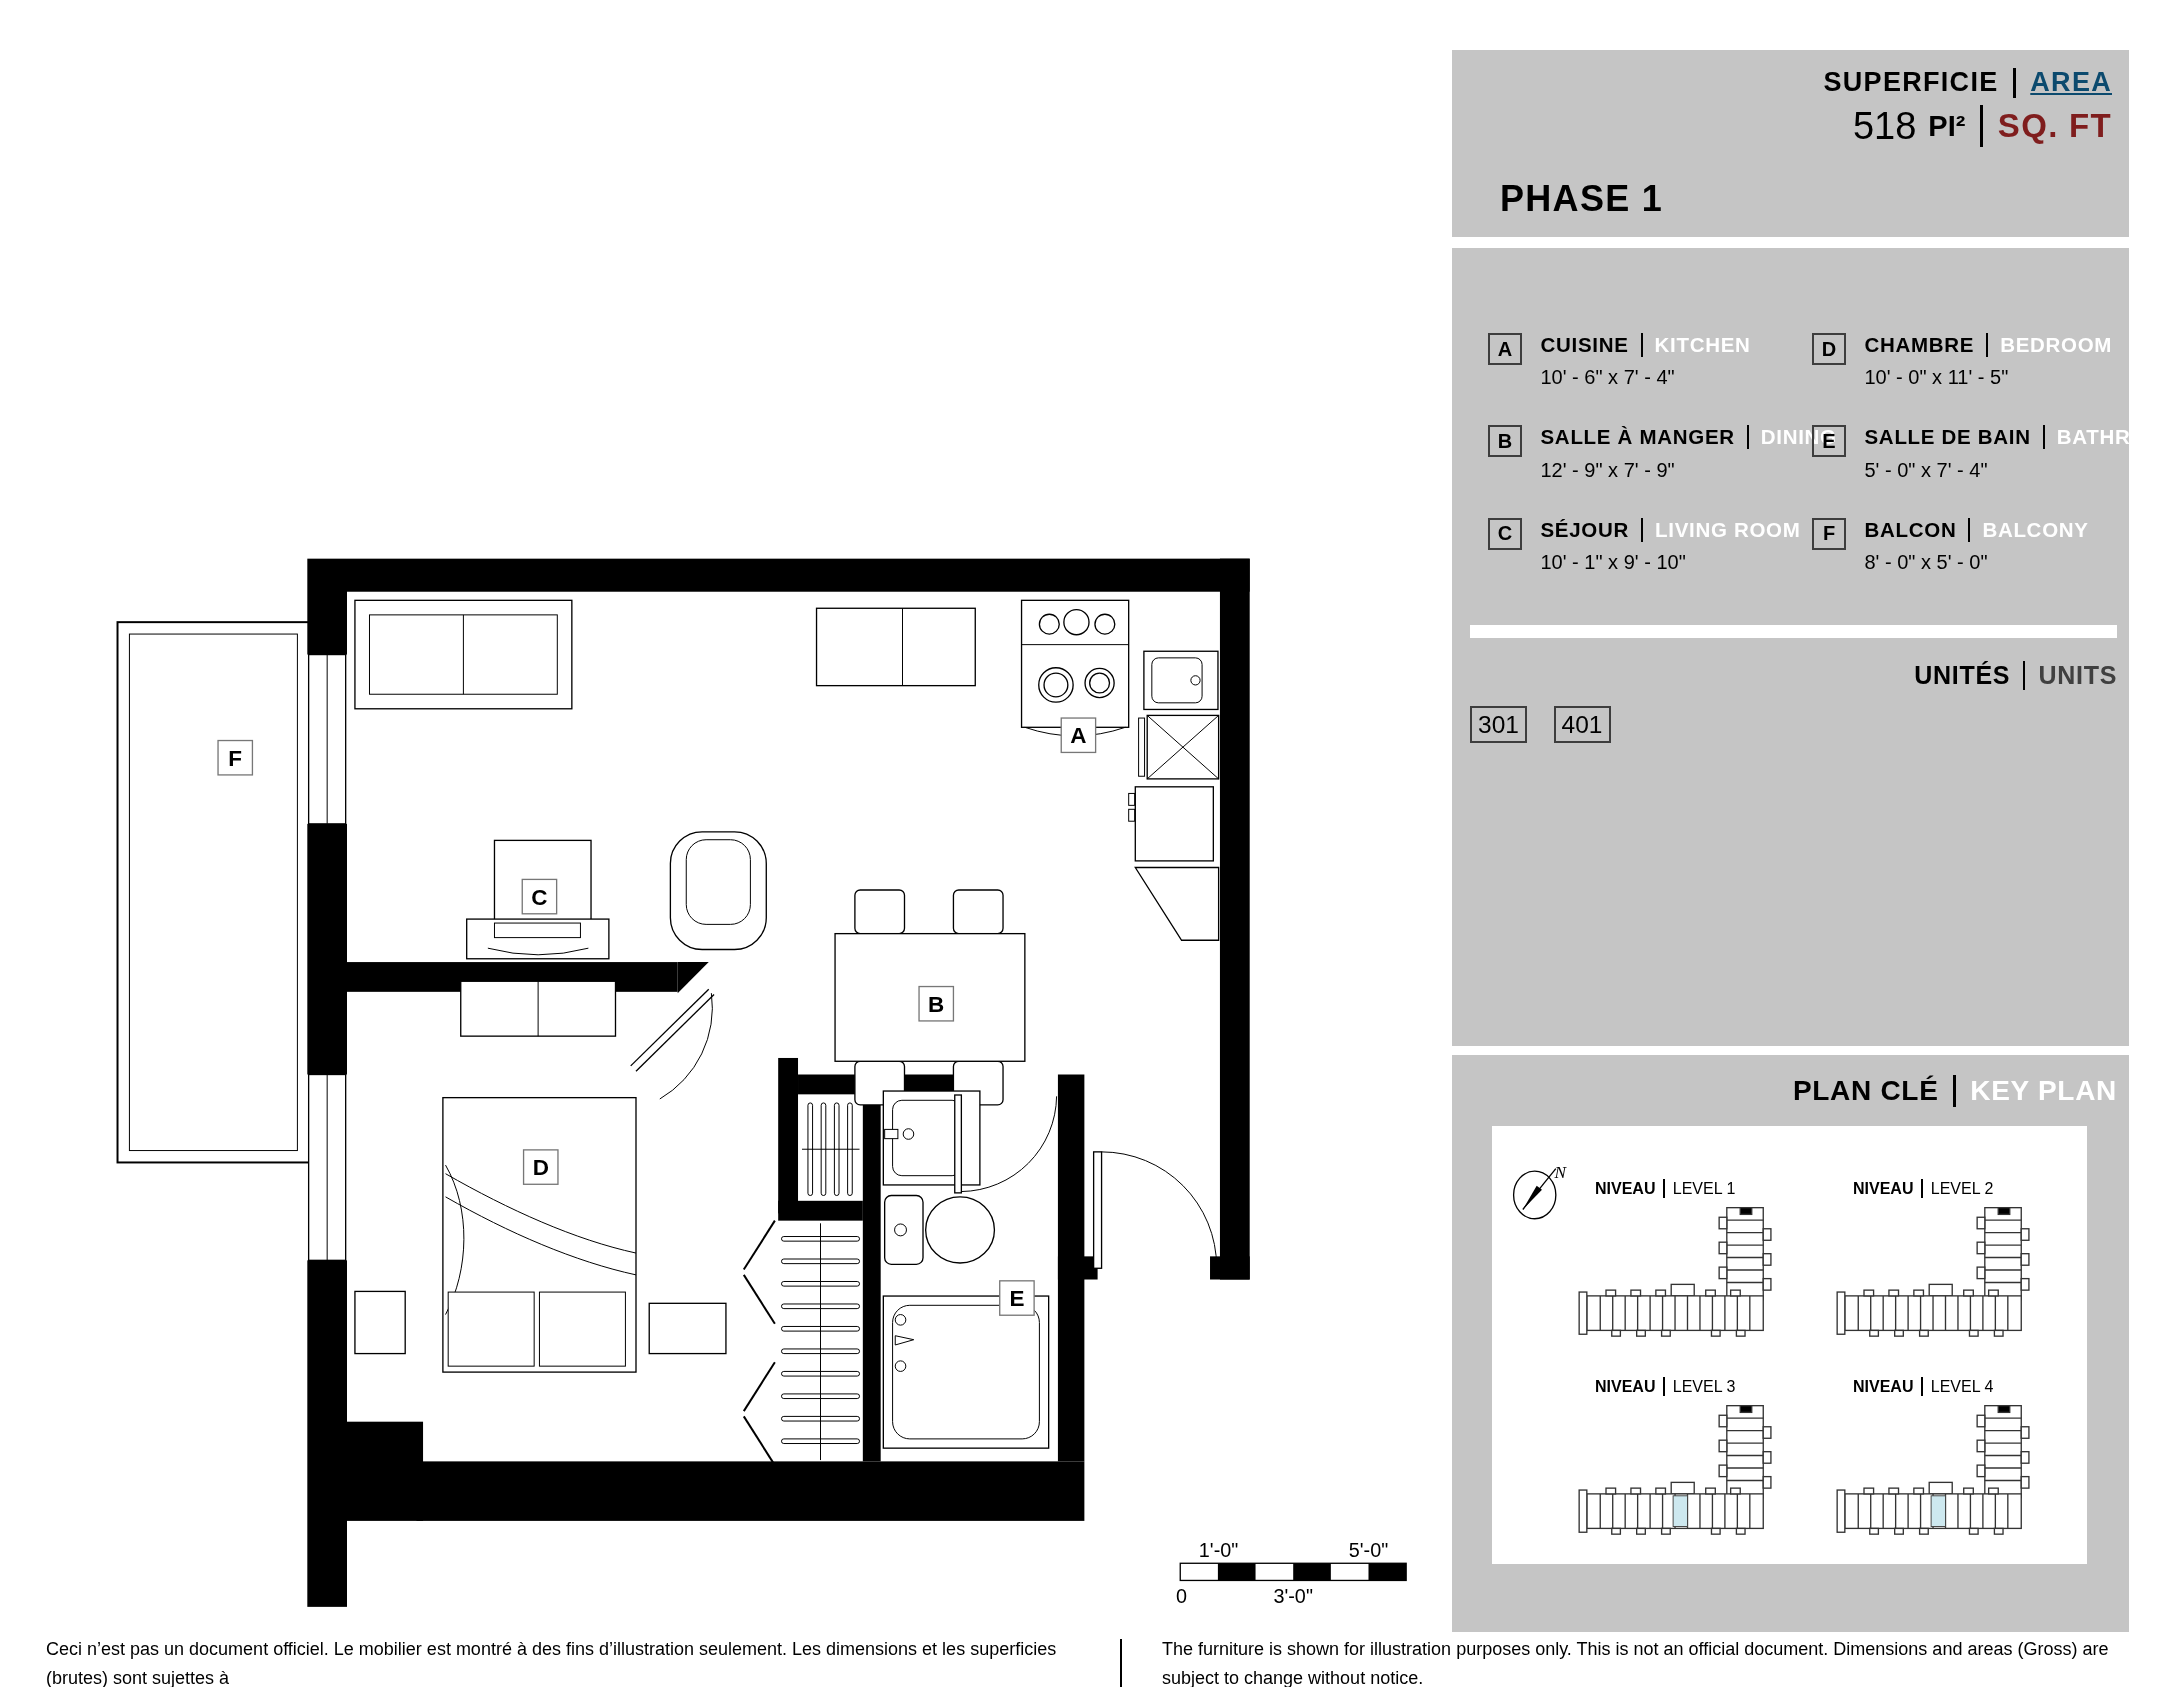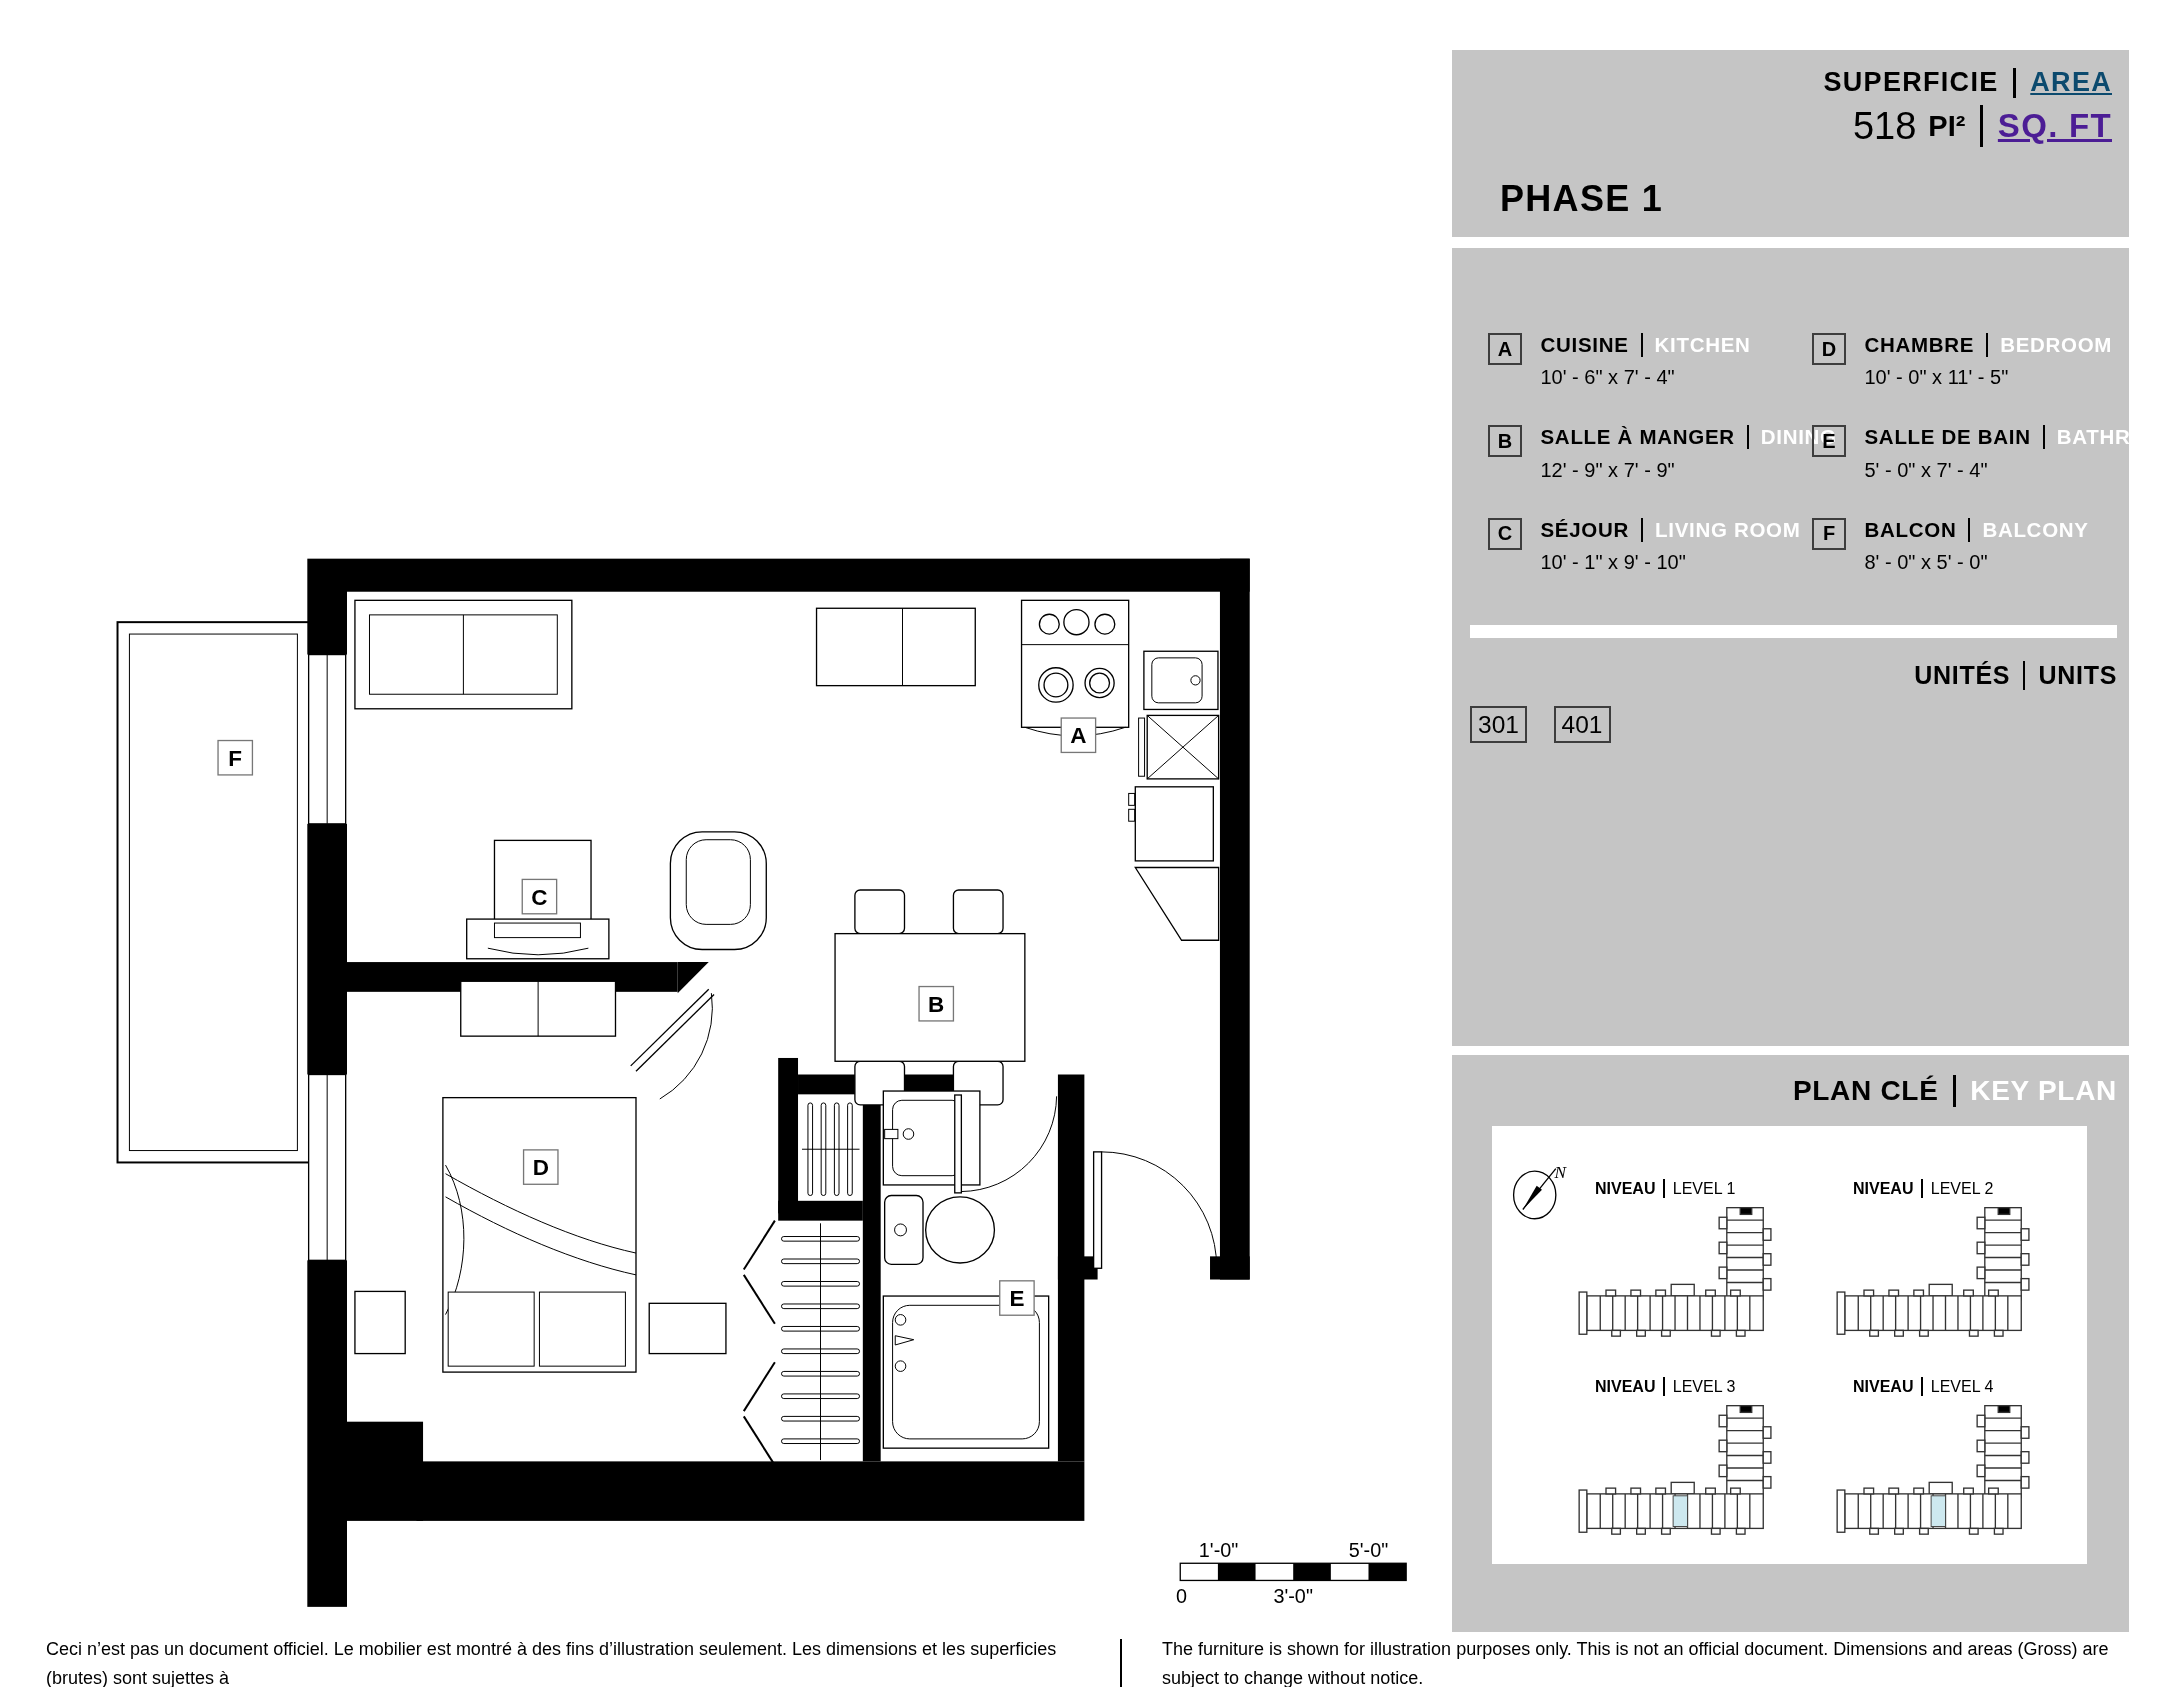--- a/index.html
+++ b/index.html
@@ -19,39 +19,39 @@
   .hd .phase{position:absolute;left:48px;bottom:17px;font-size:36px;font-weight:bold;letter-spacing:1.3px;}
   .hd .right{position:absolute;right:17px;top:9.3px;display:flex;flex-direction:column;align-items:flex-end;}
   .hd .typeline{font-size:69px;font-weight:bold;letter-spacing:2.6px;line-height:1.0;}
   .hd .typeline .gap{display:inline-block;width:36px;}
   .supline{display:flex;align-items:center;margin-top:8px;font-size:27px;font-weight:bold;letter-spacing:1.3px;}
   .supline .bar{width:2.6px;height:30px;background:#000;margin:0 14.6px;}
   .areal{display:flex;align-items:center;margin-top:6.6px;}
   .areal .num{font-size:38px;font-weight:normal;}
   .areal .un{font-size:29px;font-weight:bold;margin-left:12px;}
   .areal .bar{width:3.3px;height:42px;background:#000;margin:0 14.6px;}
-  .areal .en{font-size:33px;font-weight:bold;color:#4c1d95;letter-spacing:1.3px;text-decoration:underline;}
+  .areal .en{font-size:33px;font-weight:bold;color:#7f1d1d;letter-spacing:1.3px;}
   .white-t{color:#0c4a6e;text-decoration:underline;}
   
   .lg{top:248px;height:798px;}
   .lg .col{position:absolute;top:85px;}
   .lg .c1{left:36px;width:291px;}
   .lg .c2{left:360px;width:311px;}
   .litem{display:flex;margin-bottom:36px;}
   .lbox{width:30px;height:28px;border:2px solid #3d3d3d;display:flex;align-items:center;justify-content:center;
         font-size:20px;font-weight:bold;flex:0 0 auto;}
   .ltxt{margin-left:18.5px;}
   .lrow{display:flex;align-items:center;font-size:20.5px;font-weight:bold;letter-spacing:0.7px;white-space:nowrap;}
   .lrow .bar{width:2px;height:24px;background:#000;margin:0 12px;}
   .lrow .en{color:#fff;}
   .ldim{font-size:20px;margin-top:9.3px;font-weight:normal;}
   .lg .wbar{position:absolute;left:18px;top:377px;width:647px;height:13.2px;background:#fff;}
   .unitt{position:absolute;right:12px;top:413px;display:flex;align-items:center;font-size:25px;font-weight:bold;letter-spacing:0.7px;}
   .unitt .bar{width:2px;height:29px;background:#000;margin:0 13.2px;}
-  .unitt .en{color:#000000;}
+  .unitt .en{color:#404040;}
   .chips{position:absolute;left:18px;top:458px;display:flex;gap:26.5px;}
   .chip{width:53px;height:33px;border:2px solid #3d3d3d;display:flex;align-items:center;justify-content:center;
         font-size:24.5px;}
   
   .kp{top:1055px;height:577px;}
   .kp .title{position:absolute;right:12px;top:20px;display:flex;align-items:center;font-size:28px;font-weight:bold;letter-spacing:0.7px;}
   .kp .title .bar{width:2.6px;height:32px;background:#000;margin:0 14.6px;}
   .kp .title .en{color:#fff;}
   .kp .panel{position:absolute;left:40px;top:71px;width:595px;height:438px;background:#fff;}
   .kp .compass{position:absolute;left:14.6px;top:32px;width:66px;height:66px;}

